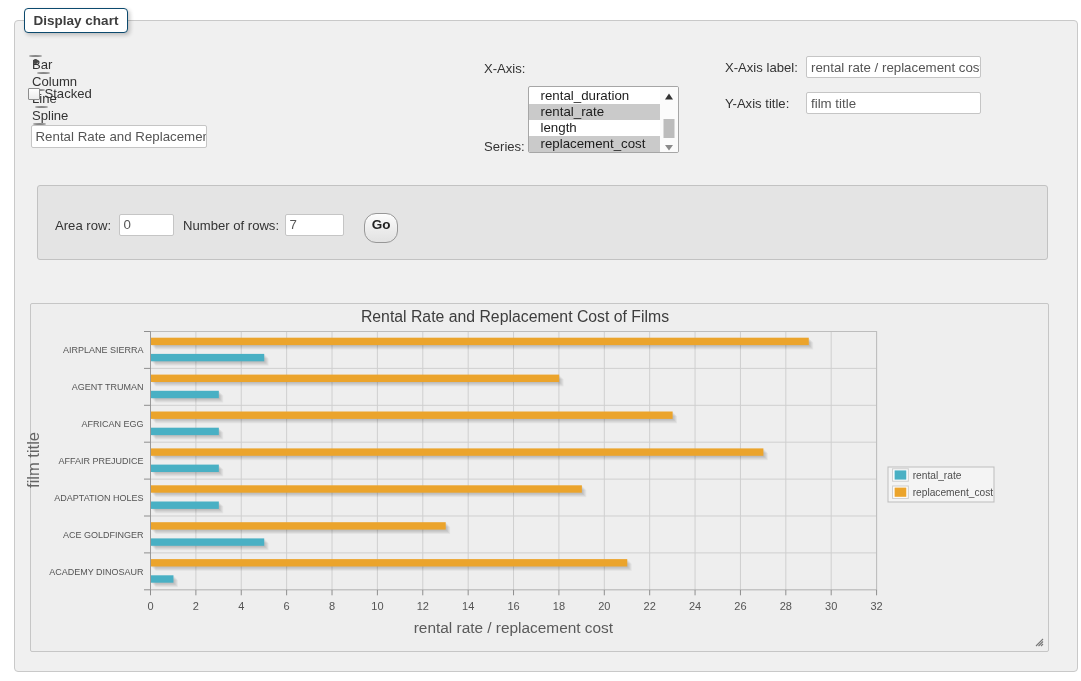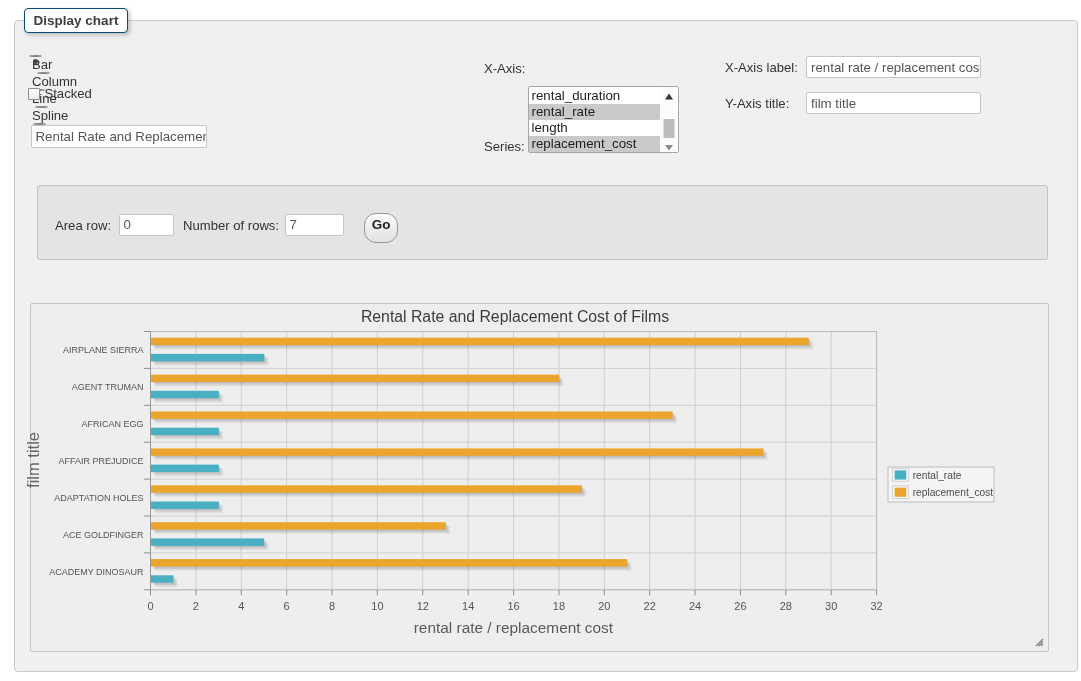--- a/index.html
+++ b/index.html
@@ -22,21 +22,21 @@
 input[type=checkbox] { -webkit-appearance:none; appearance:none; width:12.5px; height:12.5px;
   border:1px solid #8d8d8d; border-radius:1px; background:linear-gradient(#fefefe,#ececec); }
 .fakesel { background:#fff; border:1px solid #a0a0a0; border-radius:2px; color:#333; }
 #panelrows { left:37px; top:185px; width:1011px; height:74.5px; background:#e4e4e4;
   border:1px solid #c2c2c2; border-radius:3px; }
 #gobtn { left:364px; top:212.7px; width:34px; height:30px; border:1px solid #979797;
   border-radius:12px; background:linear-gradient(#fdfdfd,#ececec 55%,#e2e2e2);
   font-weight:bold; font-size:13.5px; color:#222; text-align:center; line-height:21px; }
 #chartpanel { left:30px; top:303px; width:1018.5px; height:348.5px; background:#eeeeee;
   border:1px solid #c6c6c6; border-radius:2px; }
-.opt { height:16px; line-height:16px; padding-left:3px; font-size:13.3px; color:#1c1c1c; white-space:nowrap; overflow:hidden; }
+.opt { height:16px; line-height:16px; padding-left:12px; font-size:13.3px; color:#1c1c1c; white-space:nowrap; overflow:hidden; }
 .optsel { background:#cacaca; }
 </style></head>
 <body>
 <div id="page">
  <div class="abs" id="fieldset"></div>
  <div class="abs" id="legendbox">Display chart</div>
 
  <div class="abs" style="left:29px;top:55px;height:14px;display:flex;align-items:flex-start;flex-direction:column;">
   <input type="radio" checked="" style="width: 13px; height: 13px; margin: 0px;">
   <span class="lbl" style="margin-left:3px;">Bar</span>

